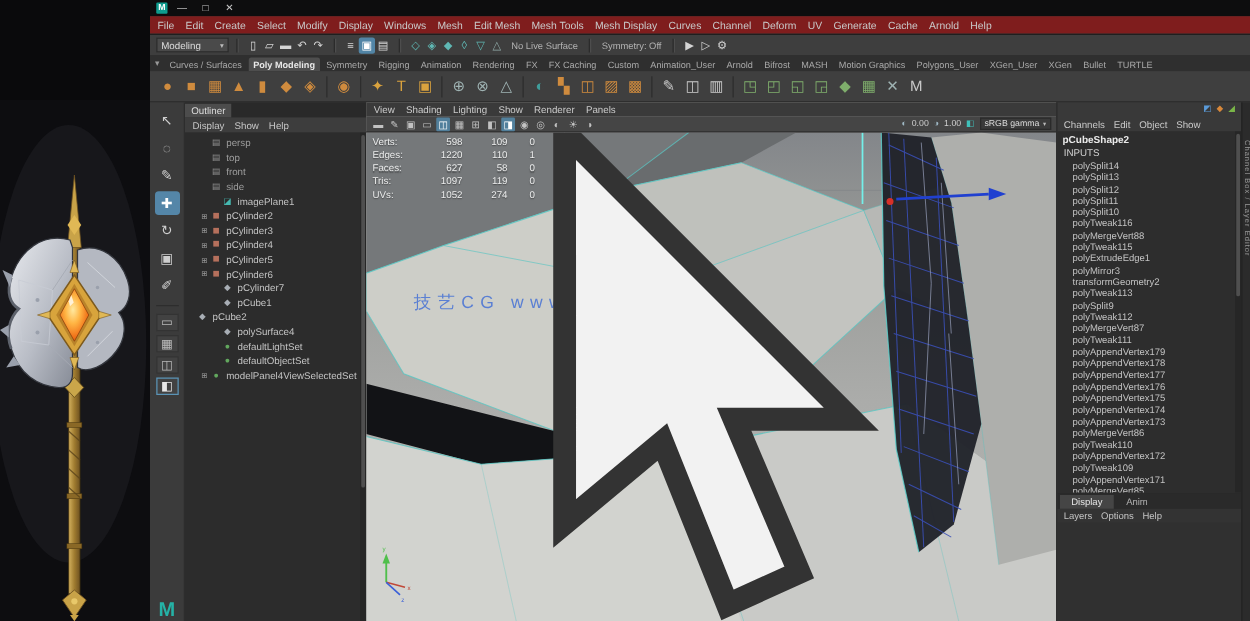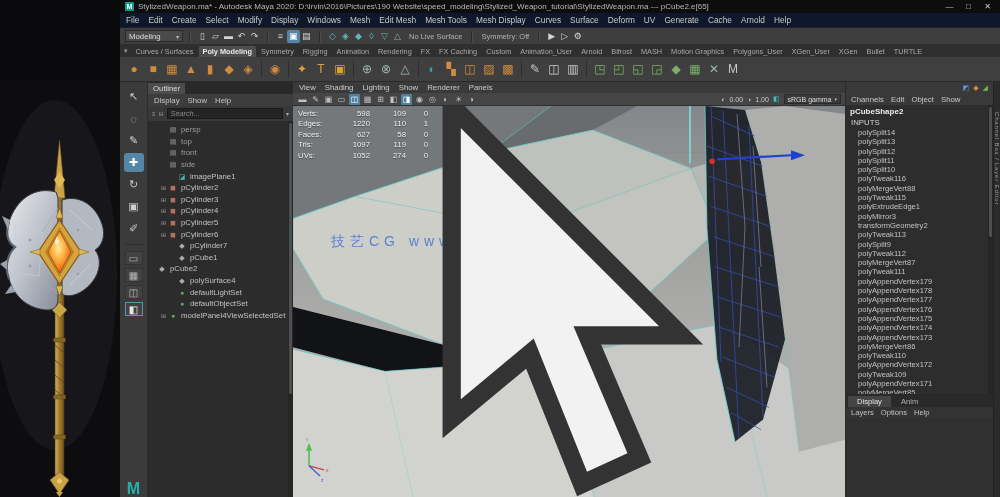--- a/index.html
+++ b/index.html
@@ -12,21 +12,21 @@
   .brand svg{width:25px;height:25px;}
   .brand-text{color:#edeef2;font-weight:bold;font-size:15px;letter-spacing:1px;}
   .brand-suffix{font-size:12px;color:#d8d9de;}
   .axe{position:absolute;left:0;top:80px;width:120px;height:417px;display:block;}
   
   .maya{position:absolute;left:120px;top:0;width:880px;height:497px;background:#3a3a3a;}
   .titlebar{position:absolute;left:0;right:0;top:0;height:13px;background:#0d0d0e;display:flex;align-items:center;gap:4px;padding:0 5px;}
   .maya-badge{width:9px;height:9px;background:#0e9c8e;color:#fff;font-size:7px;font-weight:bold;display:flex;align-items:center;justify-content:center;border-radius:1px;flex:0 0 auto;}
   .title{font-size:8px;color:#b8b8b8;white-space:nowrap;overflow:hidden;flex:1;}
   .wctrl{color:#c9c9c9;font-size:8px;width:15px;text-align:center;}
-  .menubar{position:absolute;left:0;right:0;top:13px;height:14px;background:#0f172a;display:flex;align-items:center;padding:0 6px;}
+  .menubar{position:absolute;left:0;right:0;top:13px;height:14px;background:#7f1d1d;display:flex;align-items:center;padding:0 6px;}
   .menus{display:flex;gap:9px;}
   .menu-item{font-size:8.3px;color:#c9c9c9;white-space:nowrap;}
   .workspace{margin-left:auto;display:flex;align-items:center;gap:4px;margin-top:44px;}
   .ws-label{font-size:7.5px;color:#979797;}
   .ws-select{width:102px;height:11px;background:#4a4a4a;border:1px solid #2a2a2a;font-size:10px;color:#ddd;display:flex;align-items:center;padding:0 3px;}
   .ws-select .caret{margin-left:auto;font-size:6px;color:#bbb;}
   .ws-select .caret::before{content:"▾";}
   .lock-icon{width:7px;height:6px;background:#8a8a8a;border-radius:1px;position:relative;margin-left:2px;}
   .lock-icon::before{content:"";position:absolute;top:-4px;left:1px;width:5px;height:4px;border:1px solid #8a8a8a;border-bottom:none;border-radius:3px 3px 0 0;}
   .statusline{position:absolute;left:0;right:0;top:27px;height:17px;background:#3e3e3e;display:flex;align-items:center;gap:2px;padding:0 5px;border-top:1px solid #1f1f1f;}
@@ -183,42 +183,41 @@
         <circle cx="30" cy="186" r="1.6" fill="#9aa0ac"></circle>
       <circle cx="78" cy="150" r="1.4" fill="#9aa0ac"></circle>
         <circle cx="78" cy="194" r="1.4" fill="#9aa0ac"></circle>
     </svg>
   </aside>
 
   <div class="maya">
 
     <div class="titlebar">
       <span class="maya-badge">M</span>
-      <span class="title">StylizedWeapon.ma* - Autodesk Maya 2020: D:\Irvin\2016\Pictures\190 Website\speed_modeling\Stylized_Weapon_tutorial\StylizedWeapon.ma --- pCube2.e[65]</span>
       <span class="wctrl">—</span>
       <span class="wctrl">□</span>
       <span class="wctrl">✕</span>
     </div>
 
     <div class="menubar">
       <div class="menus">
 
       <span class="menu-item">File</span>
           <span class="menu-item">Edit</span>
           <span class="menu-item">Create</span>
           <span class="menu-item">Select</span>
           <span class="menu-item">Modify</span>
           <span class="menu-item">Display</span>
           <span class="menu-item">Windows</span>
           <span class="menu-item">Mesh</span>
           <span class="menu-item">Edit Mesh</span>
           <span class="menu-item">Mesh Tools</span>
           <span class="menu-item">Mesh Display</span>
           <span class="menu-item">Curves</span>
-          <span class="menu-item">Surface</span>
+          <span class="menu-item">Channel</span>
           <span class="menu-item">Deform</span>
           <span class="menu-item">UV</span>
           <span class="menu-item">Generate</span>
           <span class="menu-item">Cache</span>
           <span class="menu-item">Arnold</span>
           <span class="menu-item">Help</span>
         </div>
       <div class="workspace">
         <span class="ws-label">Workspaces :</span>
         <span class="ws-select">
@@ -419,26 +418,20 @@
     <div class="outliner">
       <div class="panel-tabrow">
         <span class="panel-tab">Outliner</span>
       </div>
       <div class="outl-menus">
 
       <span class="outl-menu">Display</span>
           <span class="outl-menu">Show</span>
           <span class="outl-menu">Help</span>
         </div>
-      <div class="outl-search-row">
-        <span class="filter-glyph fg1"></span>
-        <span class="filter-glyph fg2"></span>
-        <input class="outl-search" placeholder="Search..." style="">
-        <span class="search-caret"></span>
-      </div>
       <div class="outl-list">
         <div>
 
         <div class="outl-row t-camera" style="padding-left: 11px;">
               <span class="exp"></span>
               <span class="oicon"></span>
               <span class="lbl">persp</span>
             </div>
             <div class="outl-row t-camera" style="padding-left: 11px;">
               <span class="exp"></span>

